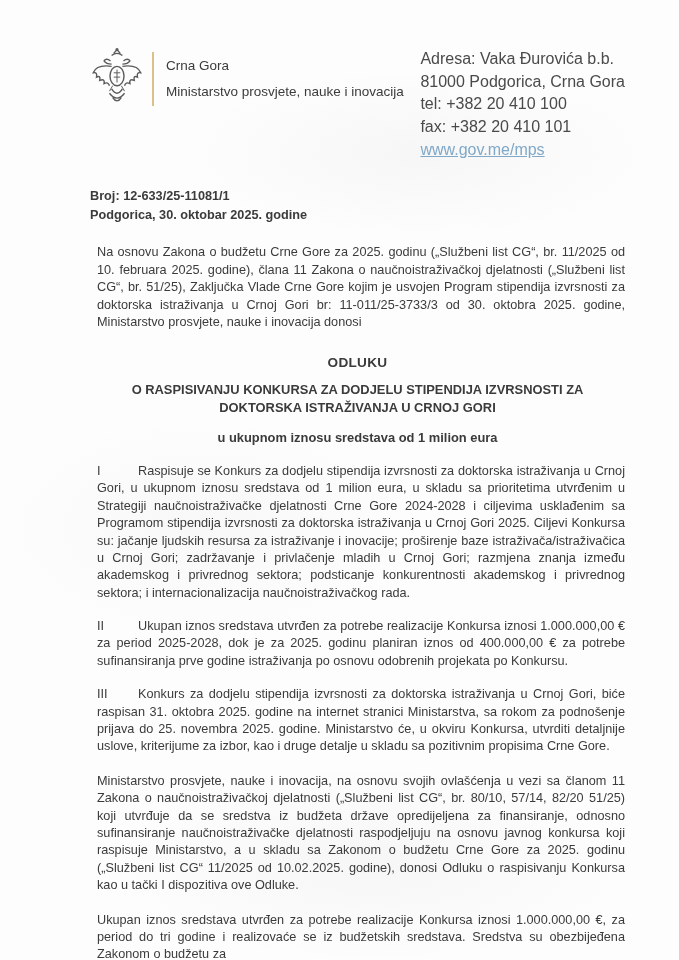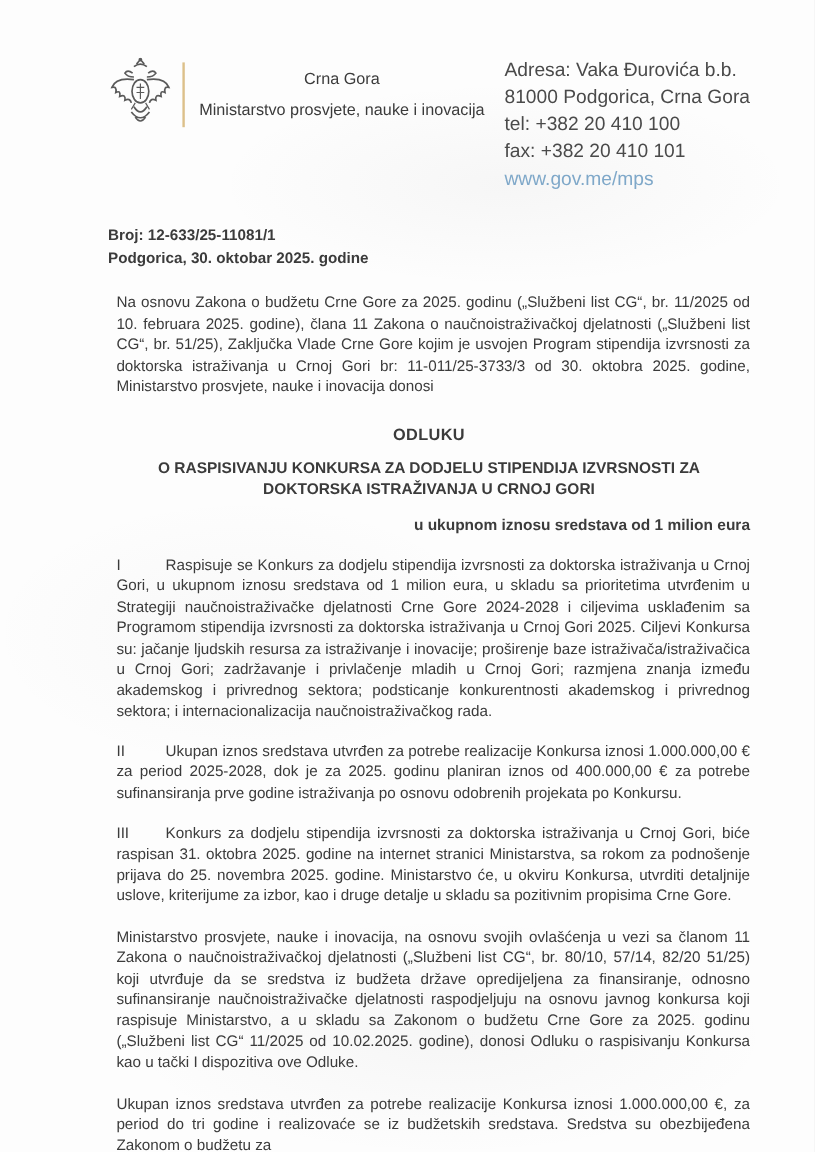--- a/index.html
+++ b/index.html
@@ -20,36 +20,36 @@
     box-sizing:border-box;
   }
   .inner{padding:48px 54px 0 90px;box-sizing:border-box;}
 
   
   .letterhead{display:flex;justify-content:space-between;align-items:flex-start;}
   .lh-left{display:flex;align-items:center;}
   .coat{width:54px;height:62px;flex:0 0 auto;}
   .divider{width:2px;height:54px;background:#dcc08a;margin:0 12px 0 8px;flex:0 0 auto;}
   .ministry-names{font-size:13.5px;color:#3b3b3b;}
-  .ministry-names .line1{margin-bottom:8px;text-align:center;}
+  .ministry-names .line1{margin-bottom:8px;}
   .lh-right{text-align:left;font-size:16px;line-height:1.42;color:#4a4a4a;padding-top:0;}
-  .lh-right .web{color:#7fa8c9;}
+  .lh-right .web{color:#7fa8c9;text-decoration:underline;}
 
   
   .meta{margin-top:26px;font-weight:bold;}
   .meta div{margin:0 0 2px 0;}
 
   
   .para{text-align:justify;margin:17px 0 0 7px;}
   .preamble{margin-top:20px;margin-left:7px;}
 
   .title-block{text-align:center;font-weight:bold;margin-top:23px;}
   .title-main{font-size:13.6px;letter-spacing:0.3px;}
   .title-sub{font-size:12.9px;margin-top:8px;width:92%;margin-left:auto;margin-right:auto;}
-  .title-amount{font-size:12.9px;margin-top:13px;text-align:right;}
+  .title-amount{font-size:12.9px;margin-top:13px;}
 
   .article{text-align:justify;margin:16px 0 0 7px;}
   .article .numeral{display:inline-block;width:41px;font-weight:normal;}
 
   .rationale-heading{text-align:center;font-weight:bold;margin-top:19px;font-size:13px;}
 </style>
 </head>
 <body>
 
 <div class="page">

